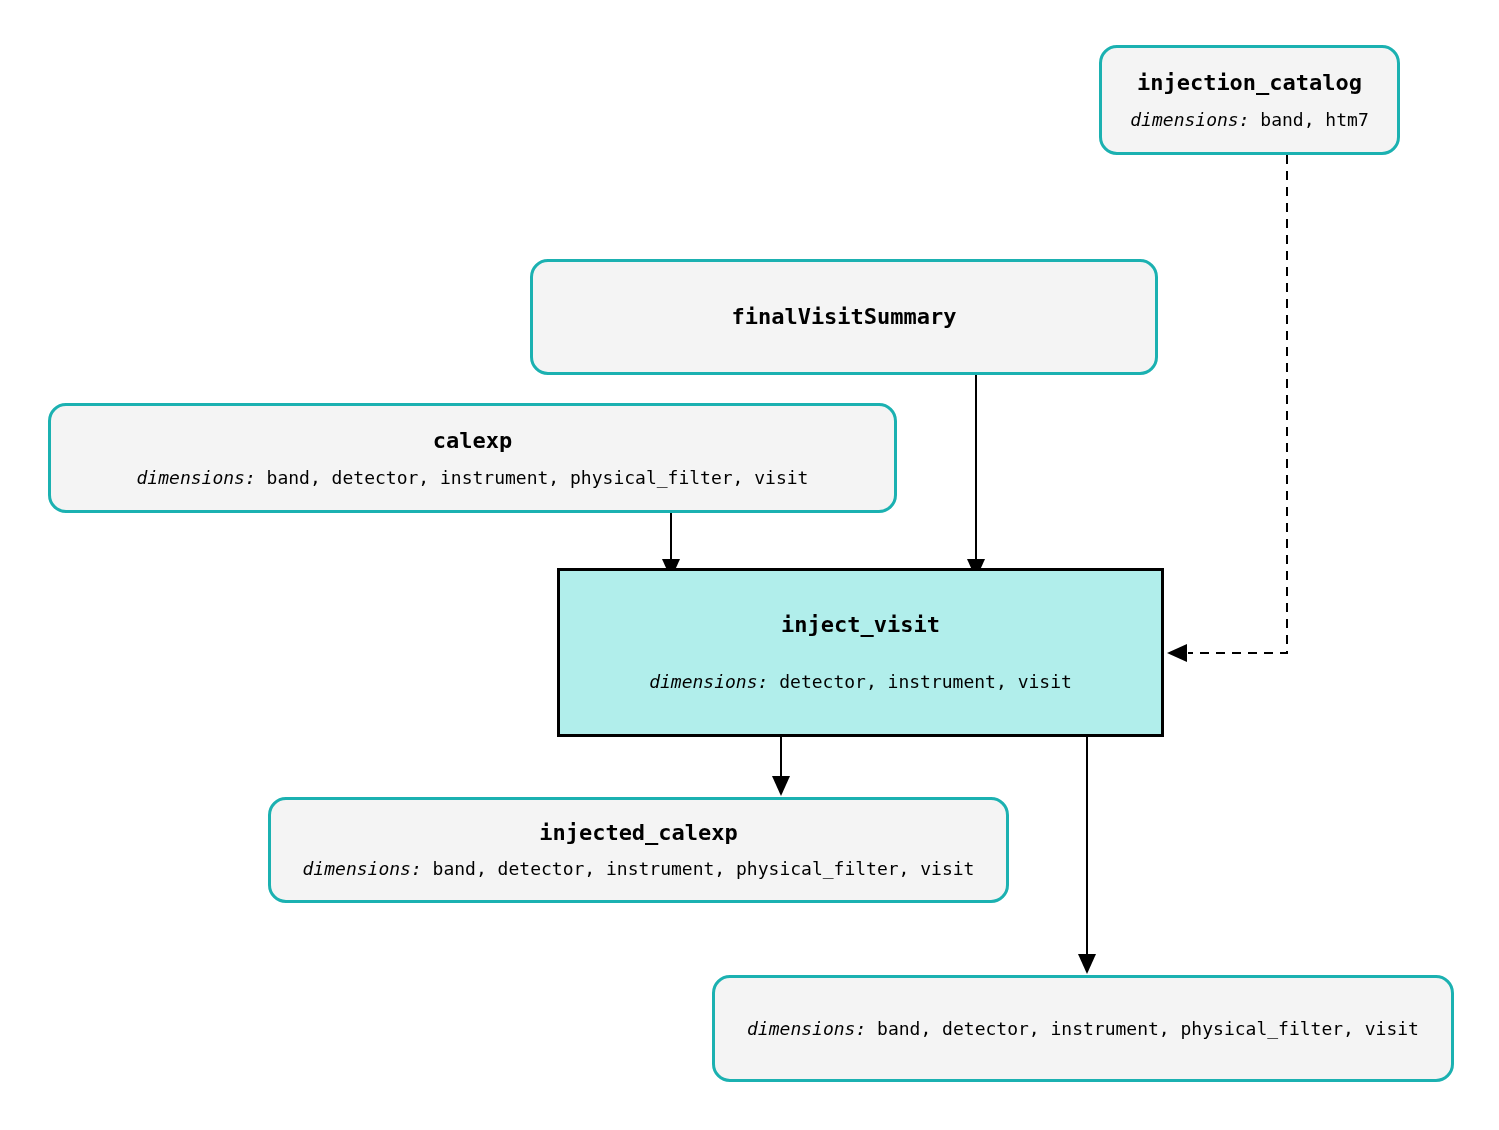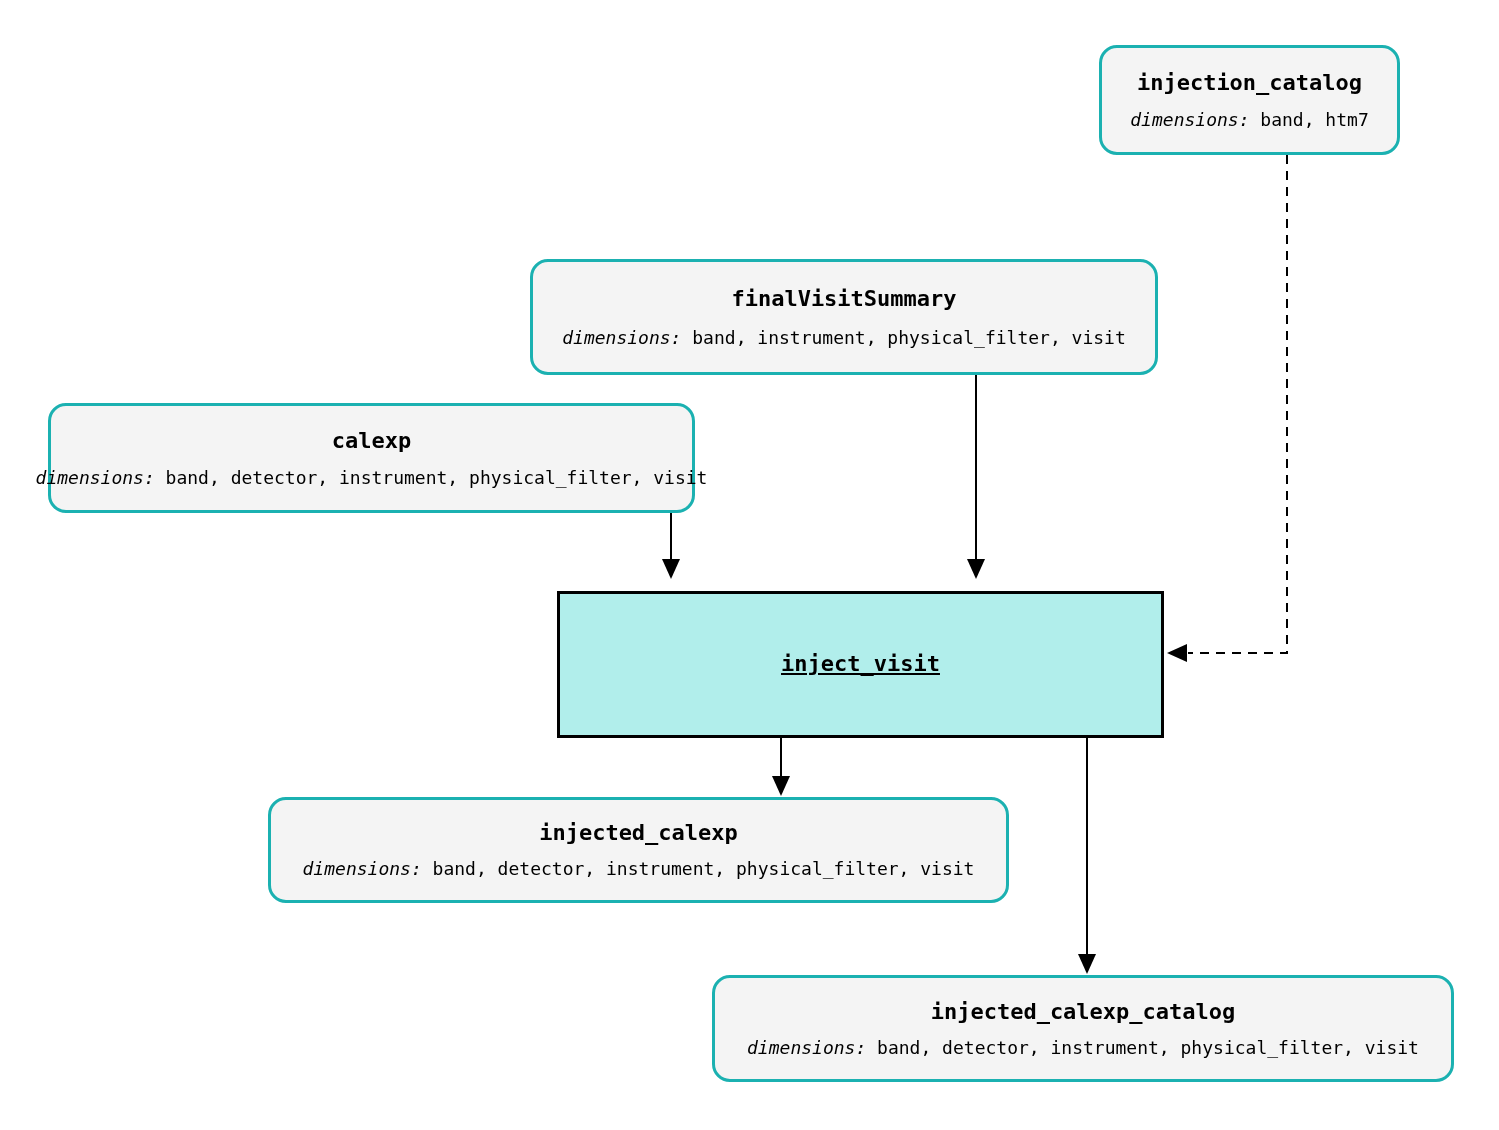--- a/index.html
+++ b/index.html
@@ -57,22 +57,22 @@
     white-space: nowrap;
     line-height: 1.1;
     text-align: center;
   }
   .dim-label {
     font-style: italic;
   }
   
   #node-injection-catalog   { left: 1099px; top: 45px;  width: 301px; height: 110px; }
   #node-finalVisitSummary   { left: 530px;  top: 227px; width: 628px; height: 116px; margin-top: 32px; }
-  #node-calexp              { left: 48px;   top: 403px; width: 647px; height: 110px; }
-  #node-inject-visit        { left: 557px;  top: 591px; width: 607px; height: 147px; text-decoration: underline; }
+  #node-calexp              { left: 48px;   top: 403px; width: 849px; height: 110px; }
+  #node-inject-visit        { left: 557px;  top: 568px; width: 607px; height: 169px; }
   #node-injected-calexp     { left: 268px;  top: 797px; width: 741px; height: 106px; }
   #node-injected-calexp-catalog { left: 712px; top: 975px; width: 742px; height: 107px; }
 </style>
 </head>
 <body>
 
 <div id="canvas">
 
   <svg id="edges" viewBox="0 0 1499 1130" xmlns="http://www.w3.org/2000/svg">
 
@@ -102,35 +102,34 @@
     </g>
   </svg>
 
   <div id="node-injection-catalog" class="node dataset">
     <div class="node-title">injection_catalog</div>
     <div class="node-line"><span class="dim-label">dimensions:</span> <span>band, htm7</span></div>
   </div>
 
   <div id="node-finalVisitSummary" class="node dataset">
     <div class="node-title">finalVisitSummary</div>
-    <div class="node-line"><span class="dim-label">dimensions:</span> <span>band, instrument, physical_filter, visit</span></div>
   </div>
 
   <div id="node-calexp" class="node dataset">
     <div class="node-title">calexp</div>
     <div class="node-line"><span class="dim-label">dimensions:</span> <span>band, detector, instrument, physical_filter, visit</span></div>
   </div>
 
   <div id="node-inject-visit" class="node task">
     <div class="node-title">inject_visit</div>
+    <div class="node-line"><span class="dim-label">dimensions:</span> <span>detector, instrument, visit</span></div>
   </div>
 
   <div id="node-injected-calexp" class="node dataset">
     <div class="node-title">injected_calexp</div>
     <div class="node-line"><span class="dim-label">dimensions:</span> <span>band, detector, instrument, physical_filter, visit</span></div>
   </div>
 
   <div id="node-injected-calexp-catalog" class="node dataset">
-    <div class="node-title">injected_calexp_catalog</div>
     <div class="node-line"><span class="dim-label">dimensions:</span> <span>band, detector, instrument, physical_filter, visit</span></div>
   </div>
 
 </div>
 
 </body></html>

